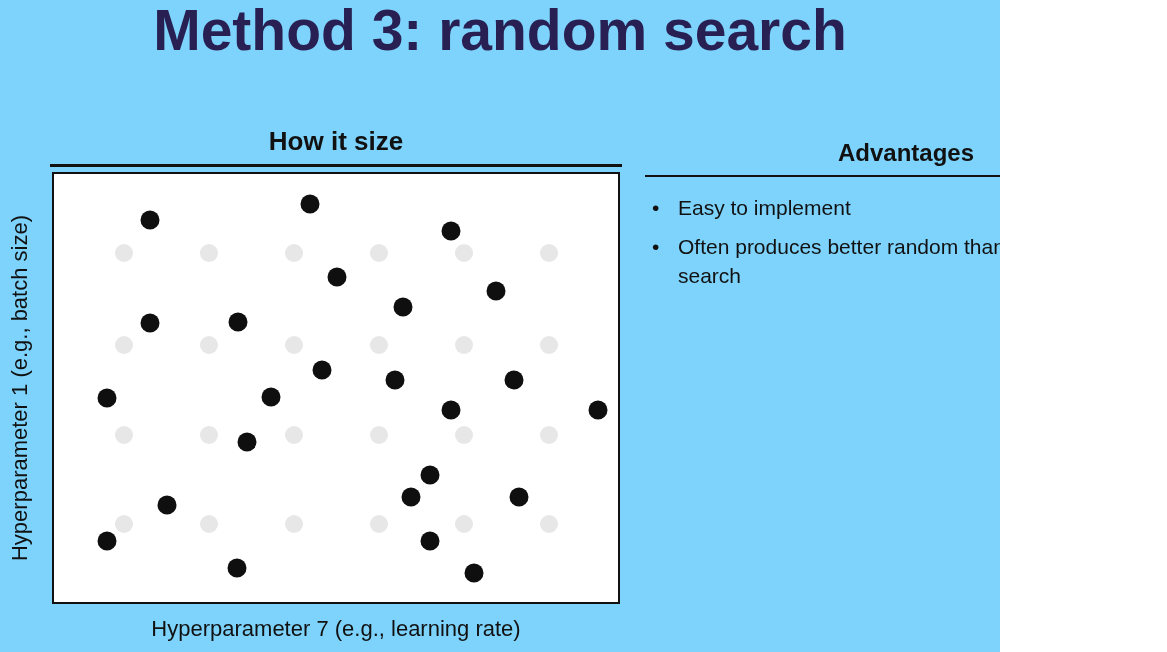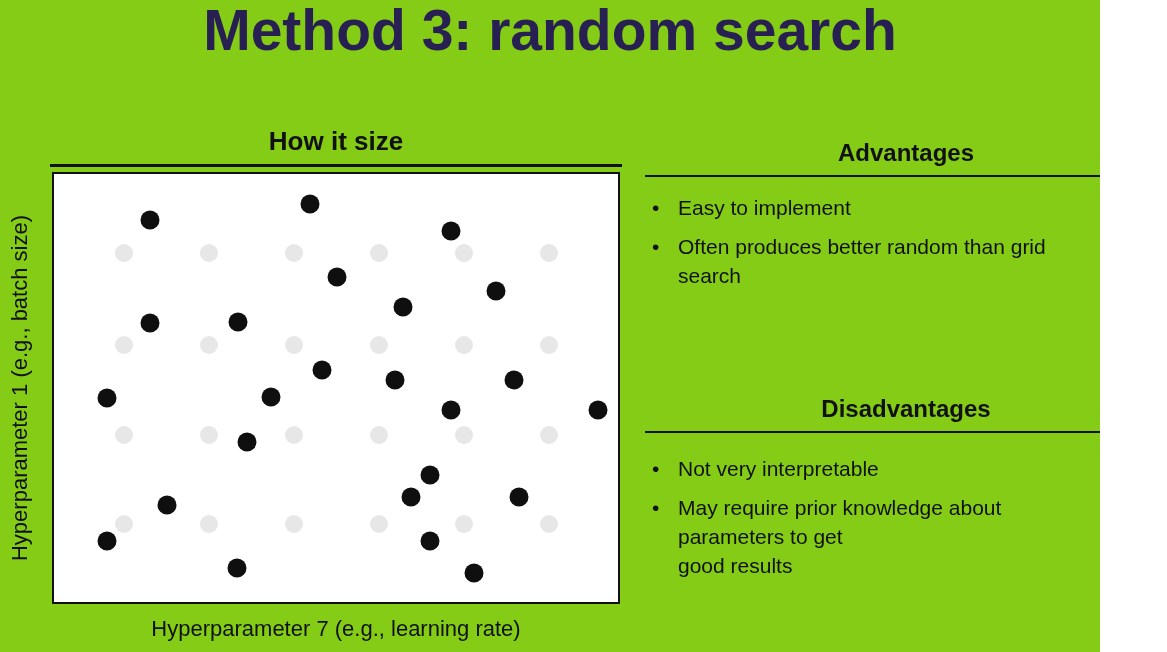--- a/index.html
+++ b/index.html
@@ -1,21 +1,21 @@
 <!DOCTYPE html>
 <html><head>
 <meta charset="utf-8">
 <style>
   * { margin: 0; padding: 0; box-sizing: border-box; }
   html, body { background: #ffffff; }
   .page {
     position: relative;
-    width: 1100px;
+    width: 1000px;
     height: 652px;
-    background: #84cc16;
+    background: #7dd3fc;
     overflow: hidden;
     font-family: "Liberation Sans", sans-serif;
     color: #111111;
   }
   .slide-title {
     position: absolute;
     top: 0; left: 0;
     width: 100%;
     text-align: center;
     font-size: 57px;
@@ -178,24 +178,14 @@
   <div class="right-col advantages">
     <div class="col-heading">Advantages</div>
     <div class="col-rule"></div>
     <ul class="bullet-list">
       <li>Easy to implement</li>
       <li>Often produces better random than grid
 search</li>
     </ul>
   </div>
 
-  <div class="right-col disadvantages">
-    <div class="col-heading">Disadvantages</div>
-    <div class="col-rule"></div>
-    <ul class="bullet-list">
-      <li>Not very interpretable</li>
-      <li>May require prior knowledge about
-parameters to get
-good results</li>
-    </ul>
-  </div>
 
 </div>
 
 </body></html>

